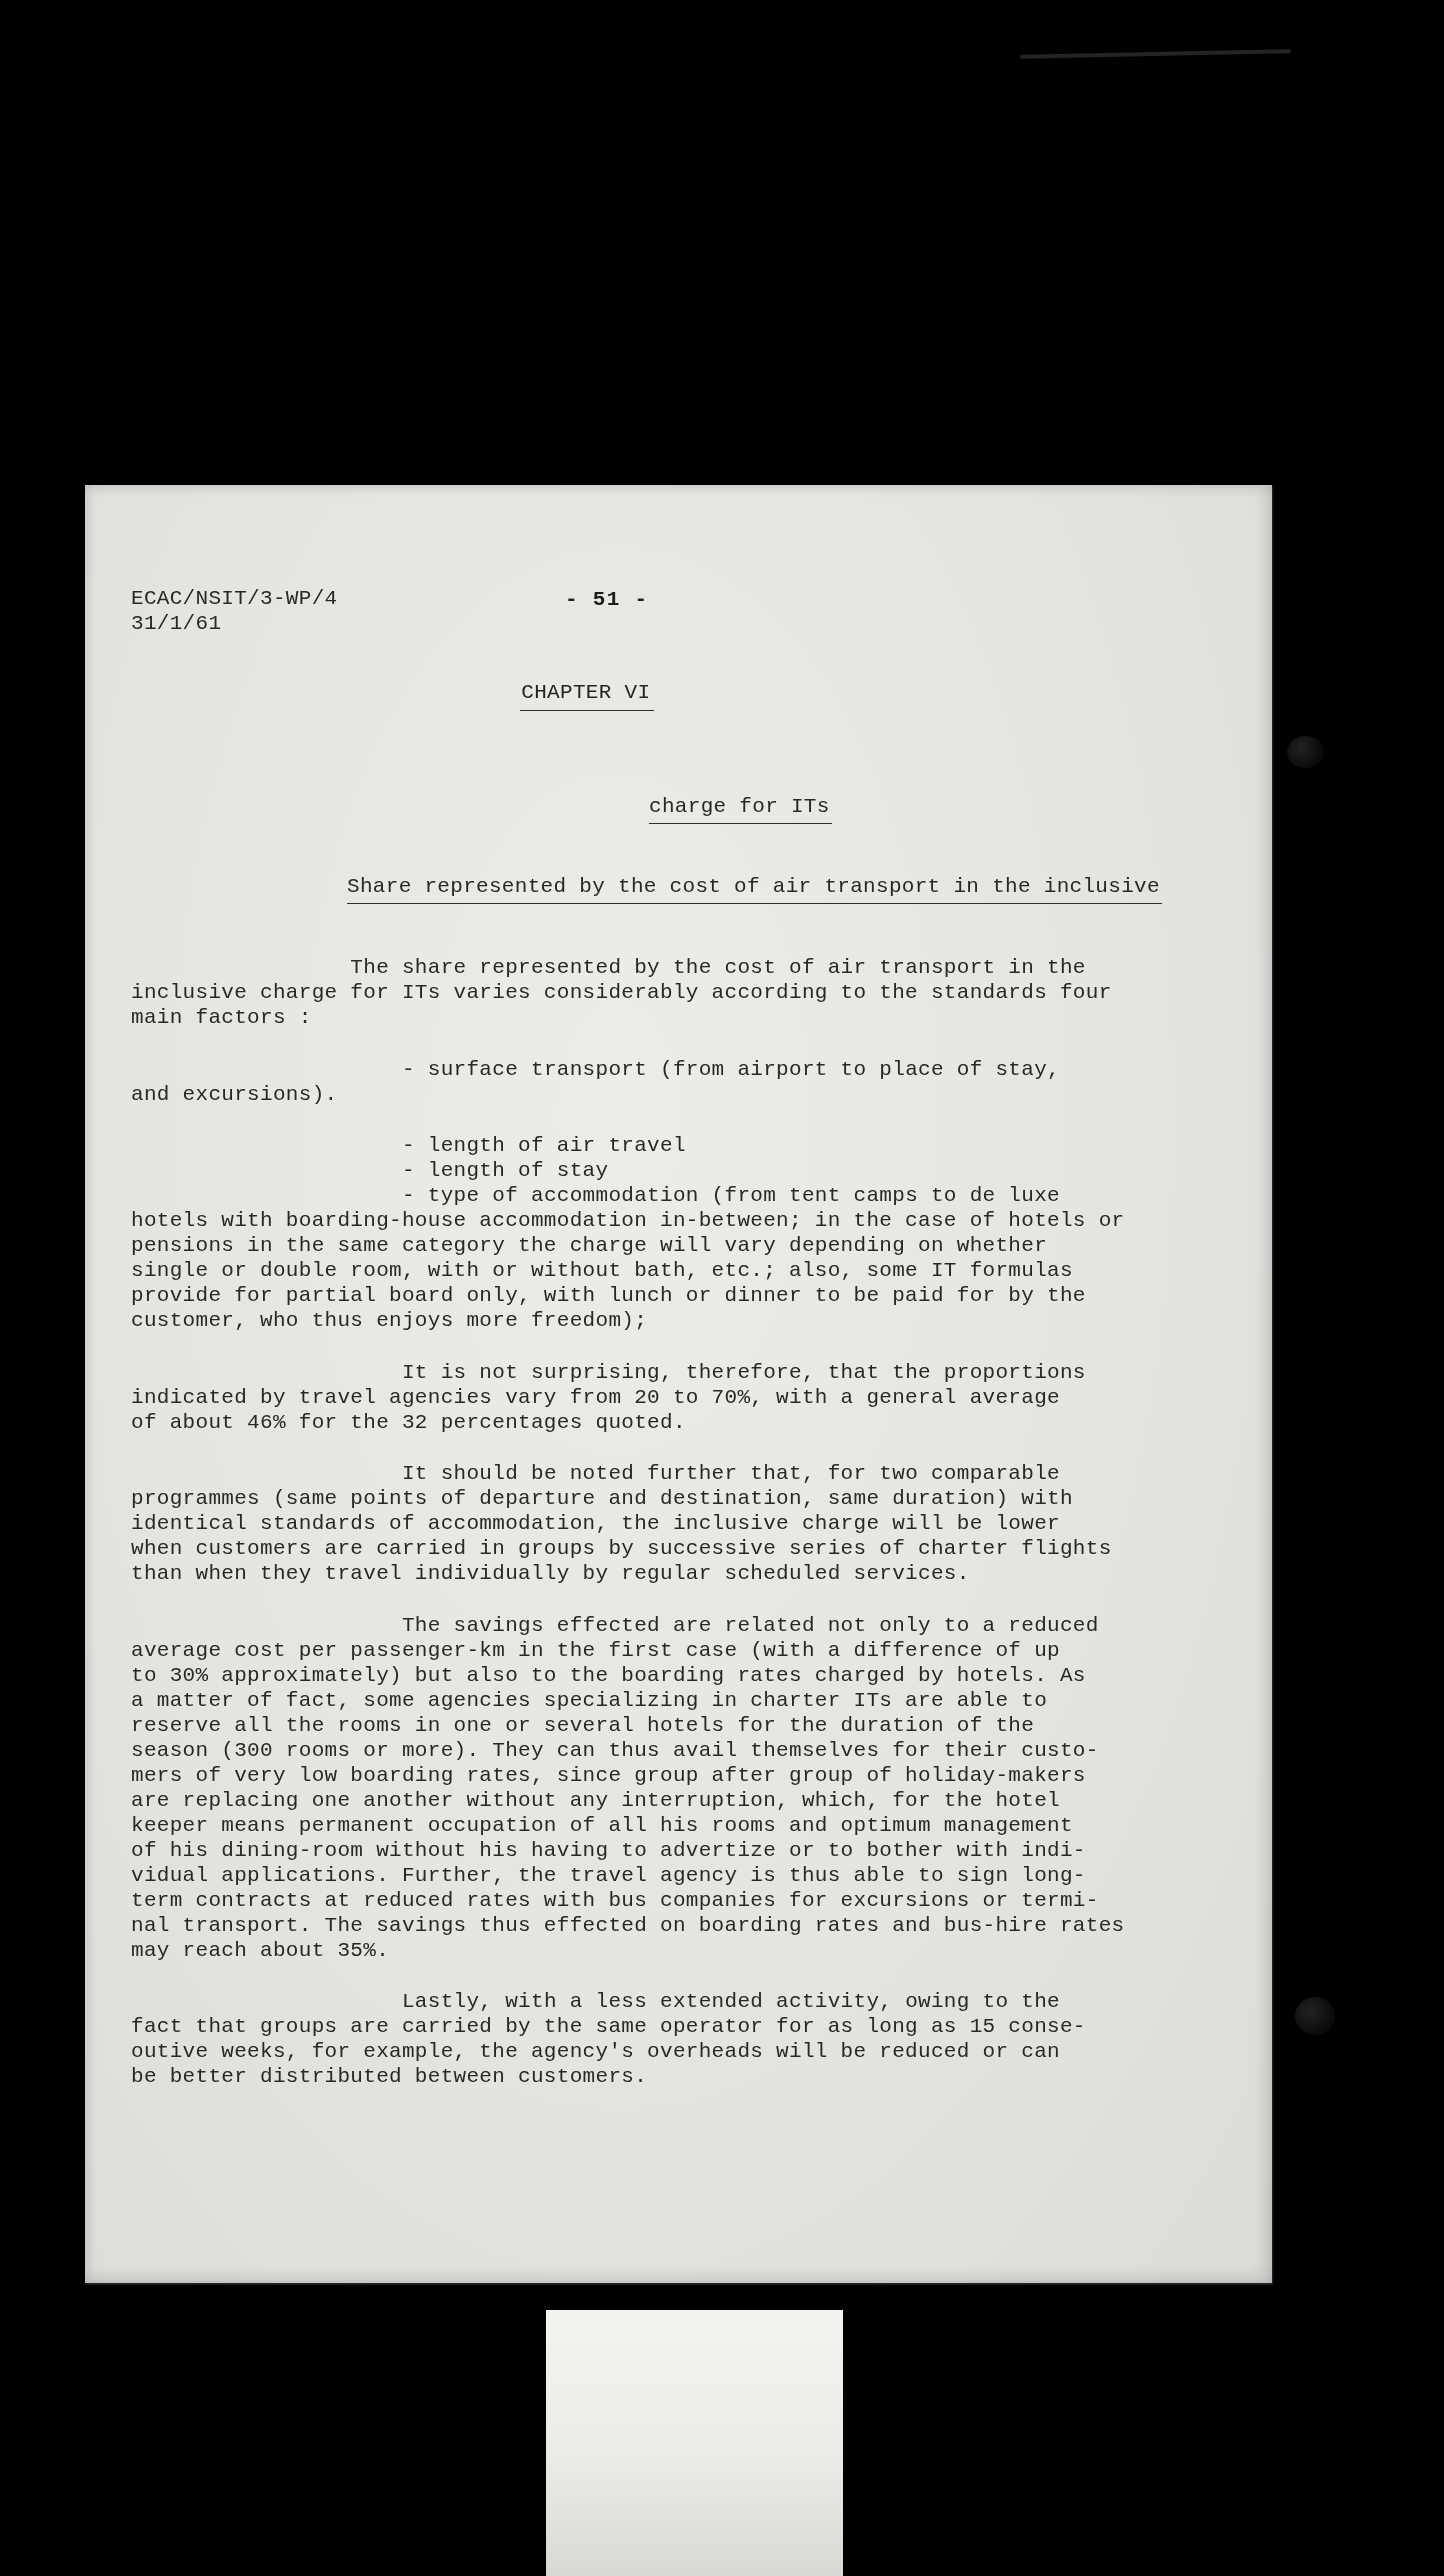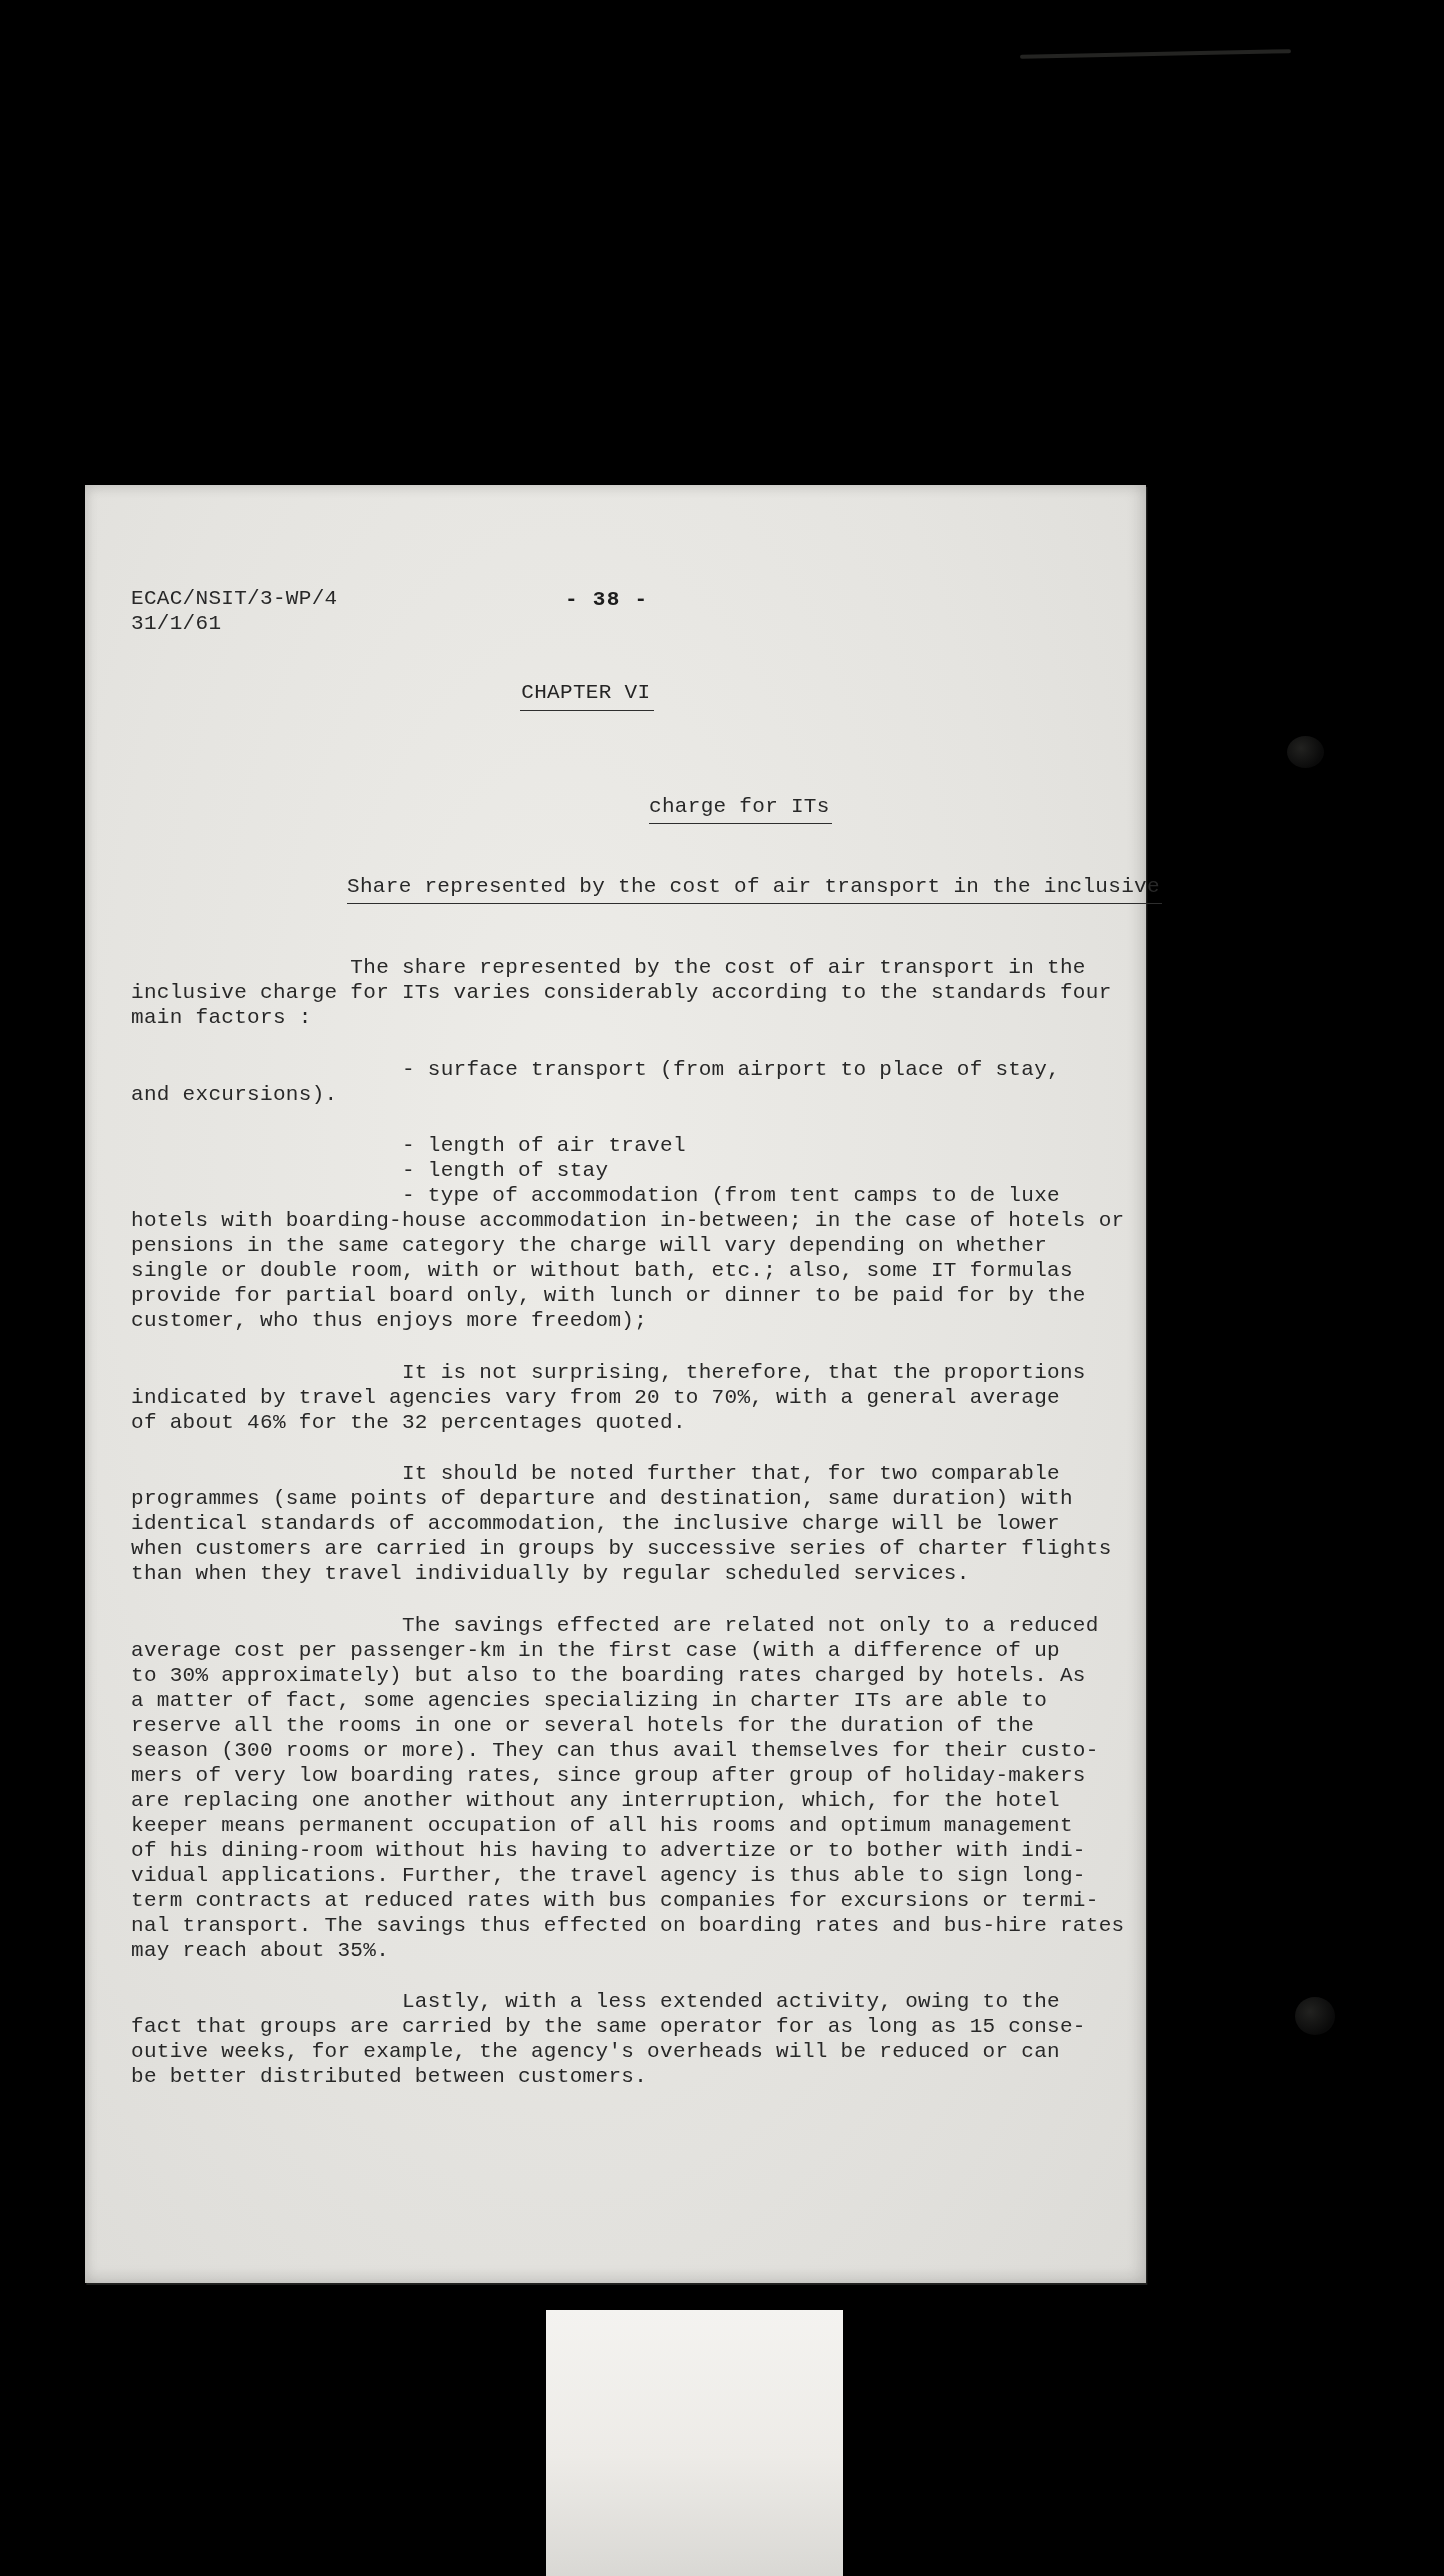--- a/index.html
+++ b/index.html
@@ -10,21 +10,21 @@
     overflow:hidden;
     font-family:"Liberation Mono","DejaVu Sans Mono",monospace;
   }
   .scan-canvas{position:absolute;inset:0;}
   .streak{
     position:absolute;left:1020px;top:52px;width:271px;height:4.4px;
     background:rgba(130,128,122,0.28);
     transform:rotate(-1.2deg);border-radius:2.5px;
   }
   .page{
-    position:absolute;left:85px;top:485px;width:1061px;height:1798px;
+    position:absolute;left:85px;top:485px;width:1187px;height:1798px;
     background:radial-gradient(ellipse at 45% 35%, #edece8 0%, #e5e4e0 55%, #dcdbd7 100%);
     box-shadow: inset -6.3px 0 15px rgba(0,0,0,0.10),
                 inset 0 -6.3px 15px rgba(0,0,0,0.07),
                 inset 3.8px 3.8px 11.4px rgba(0,0,0,0.05),
                 1.3px 1.9px 0 rgba(60,60,58,0.55);
   }
   .content{
     position:absolute;left:46px;top:101px;width:1143px;
     font-size:21px;line-height:25px;letter-spacing:0.3px;
     color:#282828;
@@ -75,21 +75,21 @@
 
   <div class="streak"></div>
 
   <div class="page">
 
     <div class="content">
 
       <div class="doc-header">
         <div class="header-line">ECAC/NSIT/3-WP/4</div>
         <div class="header-line">31/1/61</div>
-        <div class="page-number">- 38 -</div>
+        <div class="page-number">- 51 -</div>
       </div>
 
       <div class="chapter-row">
         <span class="chapter">CHAPTER VI</span>
       </div>
 
       <div class="title-block">
         <div class="title-line t2">
           <span class="underlined">charge for ITs</span>
         </div>

